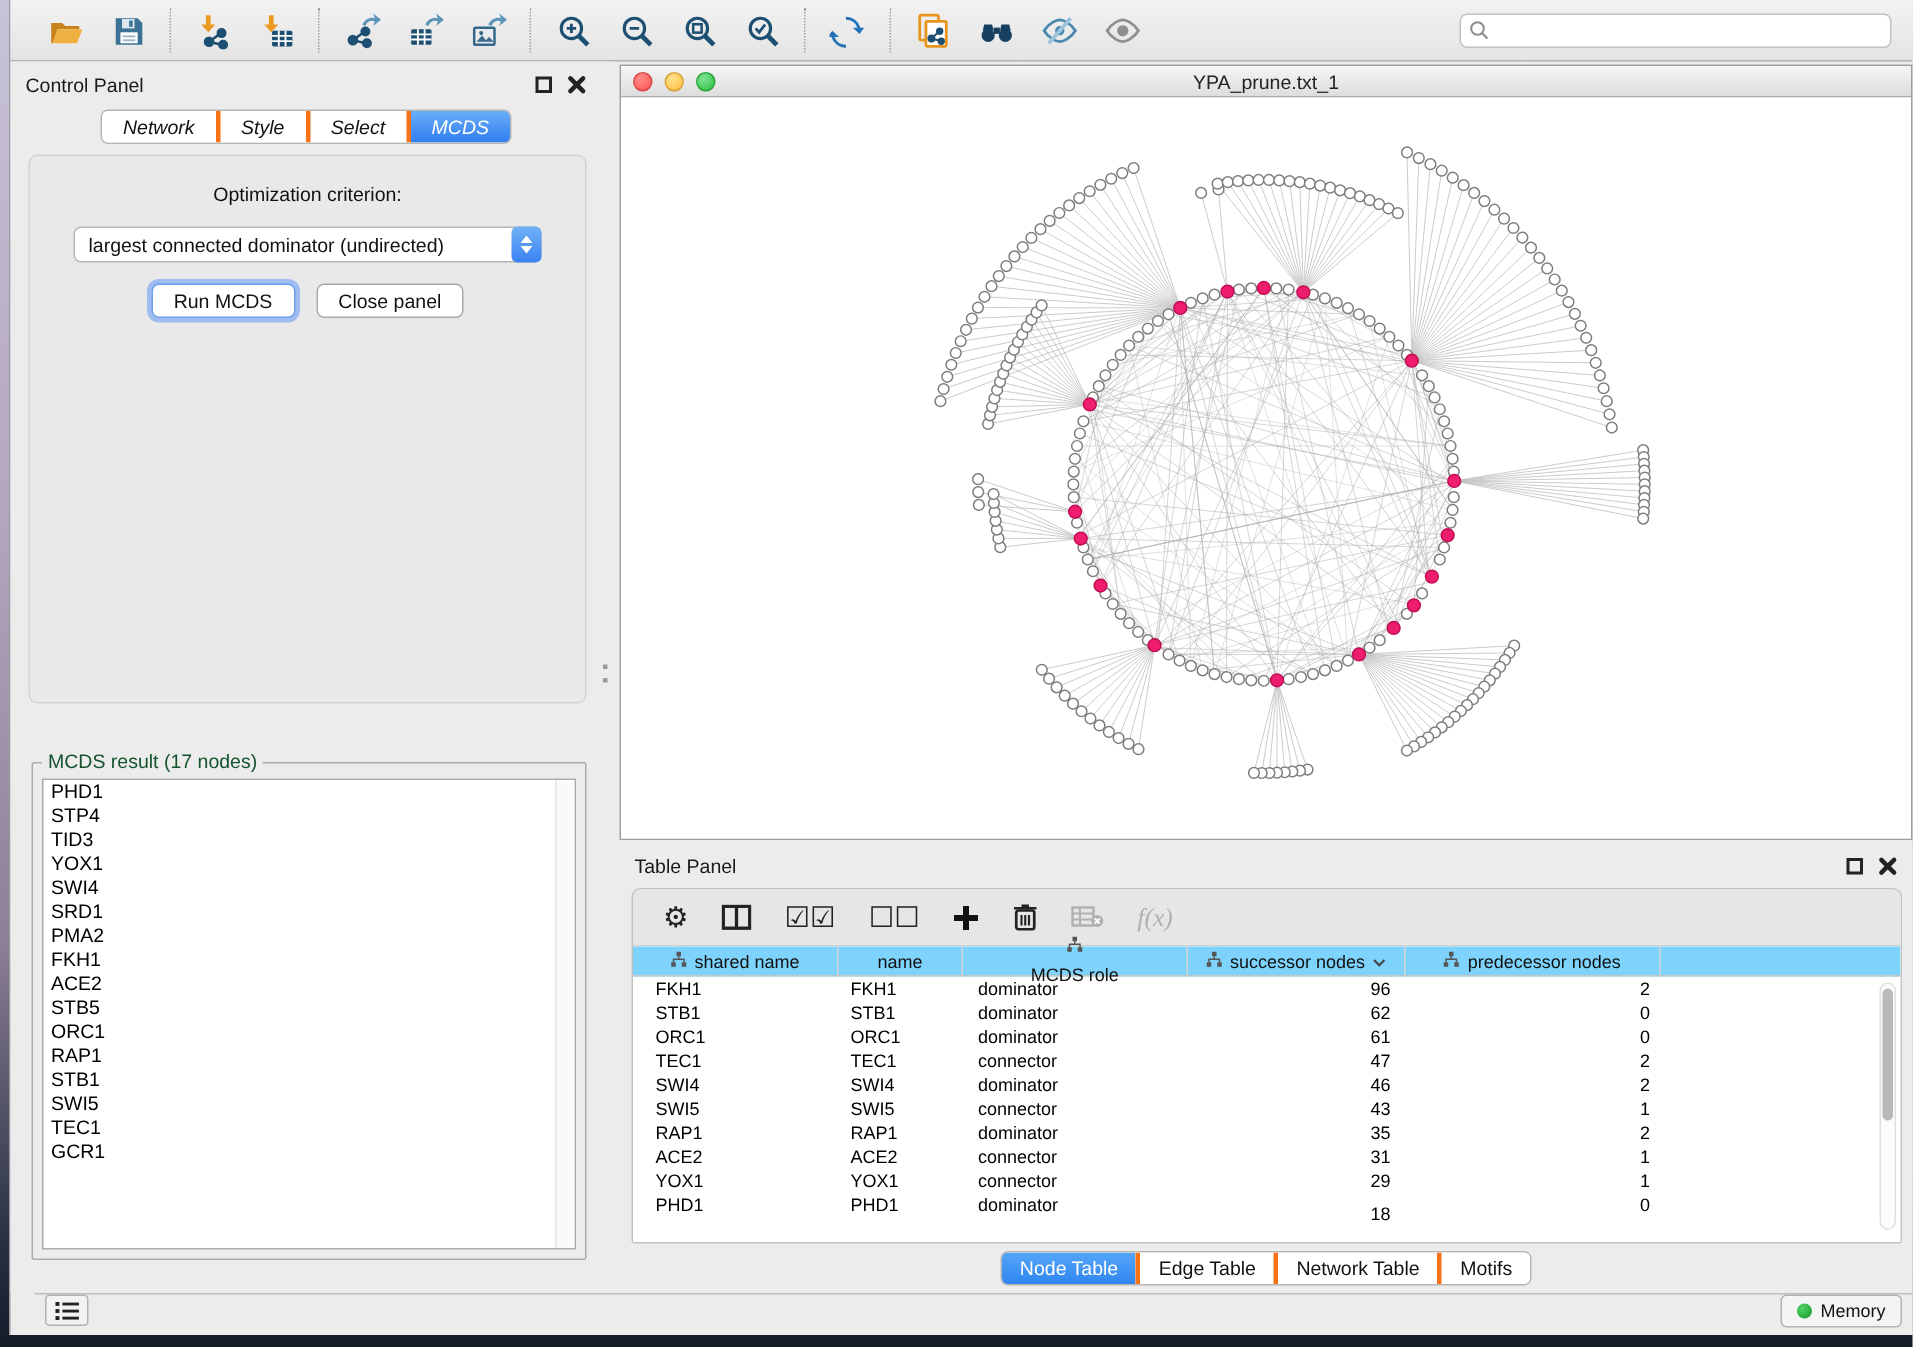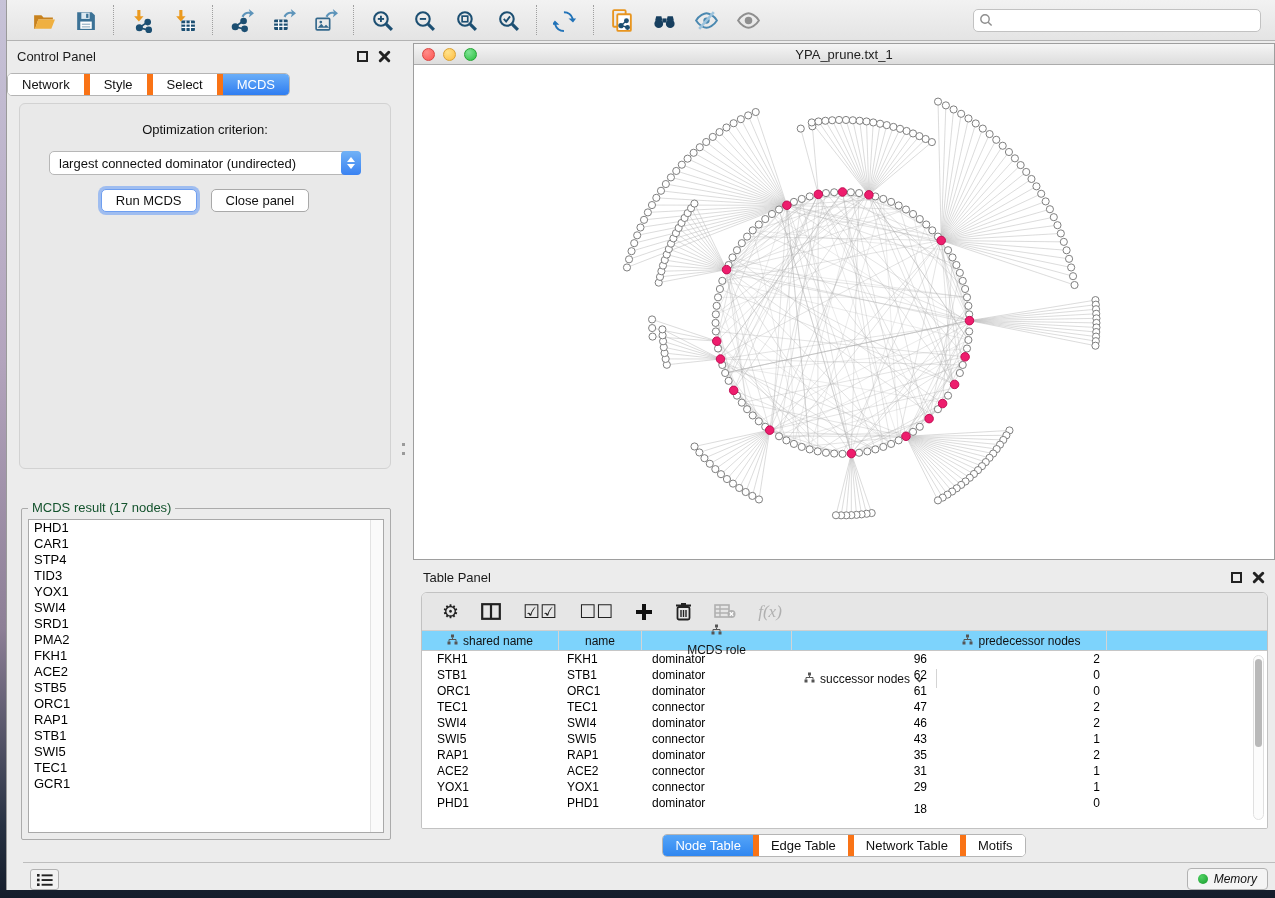--- a/index.html
+++ b/index.html
@@ -26,23 +26,23 @@
   #control-panel { position:absolute; left:0; top:41px; width:394px; bottom:28px; background:#ececec; }
   .panel-titlebar { height:26px; display:flex; align-items:center; padding:4px 10px 0 10px; }
   .panel-title { font-size:13px; color:#1a1a1a; }
   .panel-controls { margin-left:auto; display:flex; gap:10px; align-items:center; }
   .float-icon { width:11px; height:11px; border:2px solid #222; background:transparent; display:inline-block; }
   .close-icon { width:13px; height:13px; position:relative; display:inline-block; }
   .close-icon::before,.close-icon::after { content:""; position:absolute; left:-1px; top:5px; width:15px; height:3px;
     background:#222; border-radius:2px; }
   .close-icon::before { transform:rotate(45deg);} .close-icon::after { transform:rotate(-45deg);}
 
-  #cp-tabs { display:flex; margin-top:6px; }
+  #cp-tabs { display:flex; justify-content:center; margin-top:6px;font-style:italic; }
   .seg-group { display:flex; border:1px solid #b5b5b5; border-radius:5px; overflow:hidden; background:#fff; }
-  .seg-btn { padding:3px 14px; font-size:13px; background:#fff; color:#111; border-left:6px solid #f97316; cursor:default; }
+  .seg-btn { padding:3px 14px; font-size:13px; background:#fff; color:#111; border-left:3px solid #f97316; cursor:default; }
   .seg-btn:first-child { border-left:none; }
   .seg-btn.active { background:linear-gradient(#6aaef8,#2f7df1); color:#fff; }
 
   #cp-card { position:absolute; left:12px; right:10px; top:62px; height:366px;
     background:#e9e9e9; border:1px solid #d2d2d2; border-radius:6px; }
   #opt-label { text-align:center; margin-top:18px; font-size:13px; color:#111; }
   #combo { margin:14px auto 0 auto; width:312px; height:24px; background:#fff;
     border:1px solid #b7b7b7; border-radius:5px; display:flex; align-items:center; position:relative; cursor:default; }
   #combo-value { font-size:13px; padding-left:9px; color:#111; white-space:nowrap; }
   #combo-stepper { position:absolute; right:-1px; top:-1px; width:20px; height:24px; border-radius:4px;
@@ -99,21 +99,21 @@
   #tbl-scroll { position:absolute; right:3px; top:24px; width:11px; height:165px;
     background:#fcfcfc; border:1px solid #e0e0e0; border-radius:6px; }
   #tbl-thumb { position:absolute; left:1px; right:1px; top:3px; height:88px; background:#b9b9b9; border-radius:5px; }
 
   #tp-tabs { position:absolute; left:0; right:0; top:272px; display:flex; justify-content:center; }
   #tp-tabs .seg-btn { padding:3px 12px; }
   #tp-tabs .seg-btn.active { background:linear-gradient(#55a5f8,#2f86f0); }
 
   
   #statusbar { position:absolute; left:16px; right:0; bottom:0; height:28px; background:#ececec;
-    border-top:1px solid #bdbdbd; display:flex; align-items:flex-end; padding:0 7px;font-style:italic; }
+    border-top:1px solid #bdbdbd; display:flex; align-items:flex-start; padding:0 7px; }
   #status-list-btn { width:29px; height:21px; border:1px solid #b2b2b2; border-radius:3px; background:#f2f2f2;
     display:flex; align-items:center; justify-content:center; cursor:default; }
   #memory-btn { margin-left:auto; height:22px; border:1px solid #b2b2b2; border-radius:4px; background:#f4f4f4;
     display:flex; align-items:center; gap:6px; padding:0 10px; font-size:12px; color:#111; cursor:default; }
   #memory-dot { width:10px; height:10px; border-radius:50%; background:radial-gradient(circle at 35% 30%,#4fd163,#179a2b); }
 </style>
 </head>
 <body>
 
 <div id="desktop">
@@ -324,21 +324,20 @@
         <div id="cp-buttons">
           <button class="aqua-btn focused">Run MCDS</button>
           <button class="aqua-btn">Close panel</button>
         </div>
       </div>
       <div id="result-fieldset">
         <span id="result-legend">MCDS result (17 nodes)</span>
         <div id="result-list">
           <div id="result-items">
               <div class="result-item">PHD1</div>
-              <div class="result-item">CAR1</div>
               <div class="result-item">STP4</div>
               <div class="result-item">TID3</div>
               <div class="result-item">YOX1</div>
               <div class="result-item">SWI4</div>
               <div class="result-item">SRD1</div>
               <div class="result-item">PMA2</div>
               <div class="result-item">FKH1</div>
               <div class="result-item">ACE2</div>
               <div class="result-item">STB5</div>
               <div class="result-item">ORC1</div>
@@ -1049,21 +1048,21 @@
                   <span><svg width="11" height="11" viewBox="0 0 11 11">
                       <g fill="#555">
                         <rect x="4" y="0.5" width="3" height="3"></rect>
                         <rect x="0.5" y="7.5" width="3" height="3"></rect>
                         <rect x="7.5" y="7.5" width="3" height="3"></rect>
                       </g>
                       <path d="M5.5 3.5v2M2 7.5v-2h7v2" fill="none" stroke="#555" stroke-width="1"></path>
                     </svg></span>
                   <span>MCDS role</span>
                 </div>
-                <div class="th" style="width: 145px; margin-top: 38px;">
+                <div class="th" style="width: 145px;">
                   <span><svg width="11" height="11" viewBox="0 0 11 11">
                       <g fill="#555">
                         <rect x="4" y="0.5" width="3" height="3"></rect>
                         <rect x="0.5" y="7.5" width="3" height="3"></rect>
                         <rect x="7.5" y="7.5" width="3" height="3"></rect>
                       </g>
                       <path d="M5.5 3.5v2M2 7.5v-2h7v2" fill="none" stroke="#555" stroke-width="1"></path>
                     </svg></span>
                   <span>successor nodes</span>
                   <span><svg width="9" height="6" viewBox="0 0 9 6">

